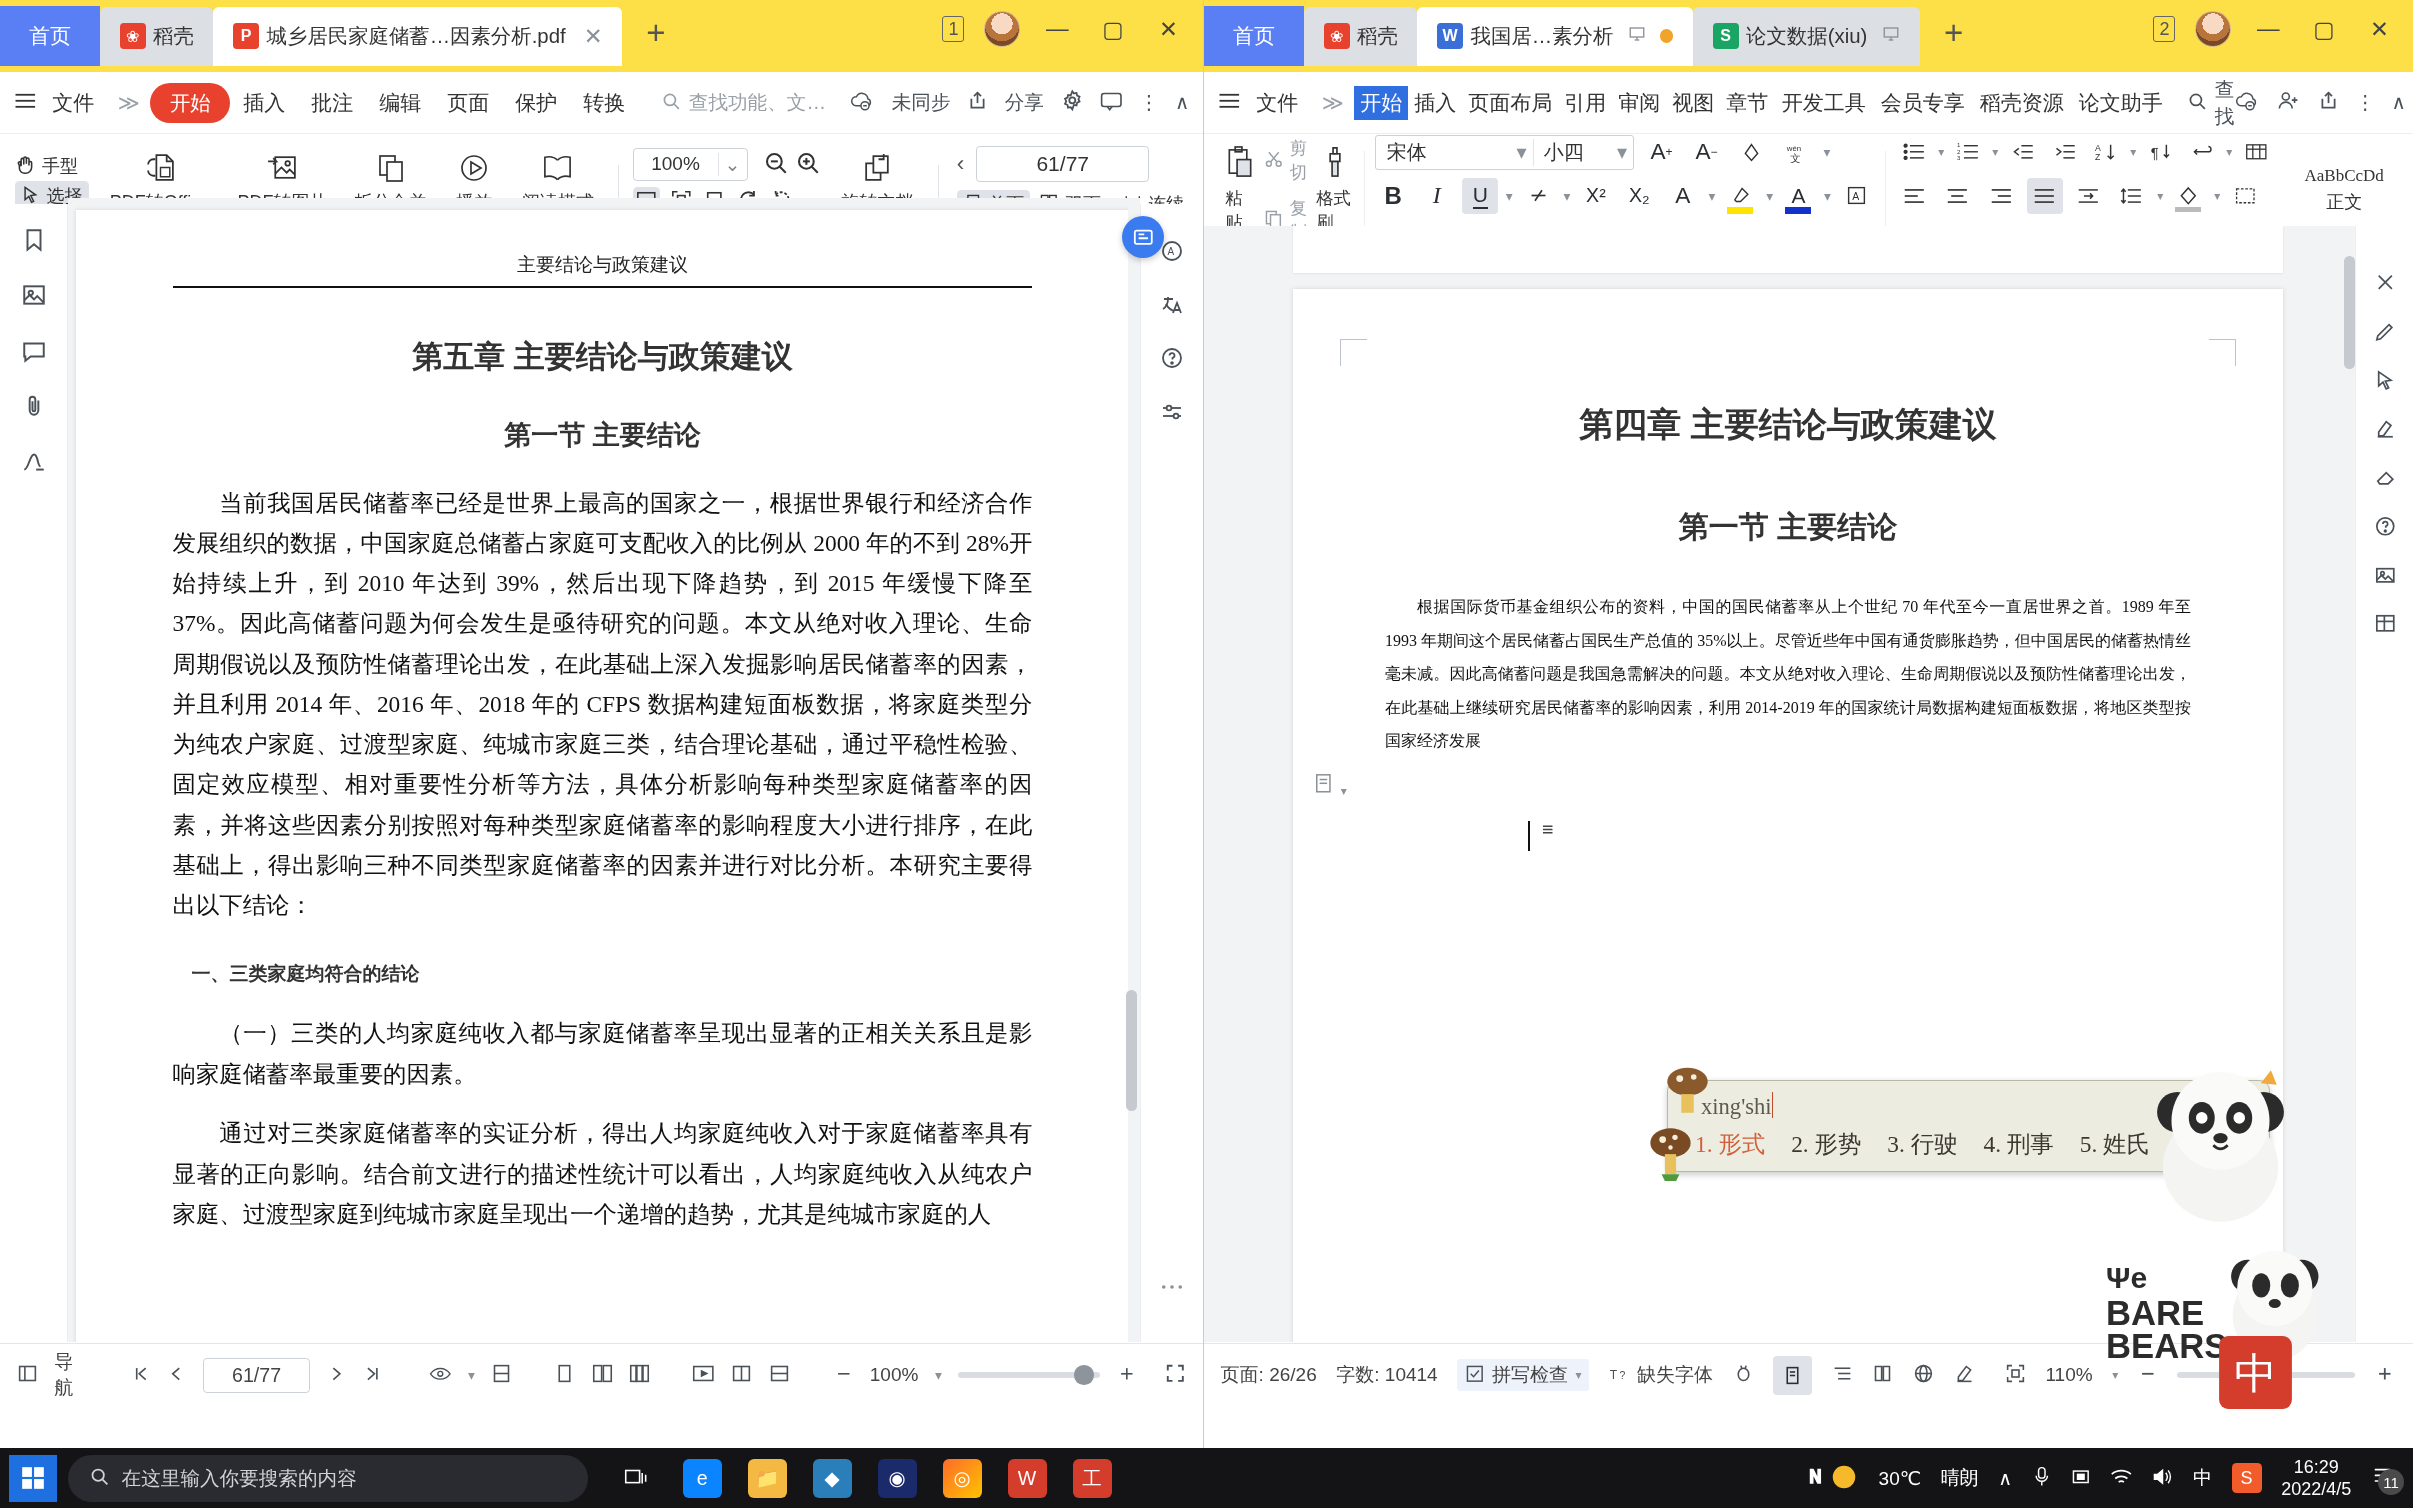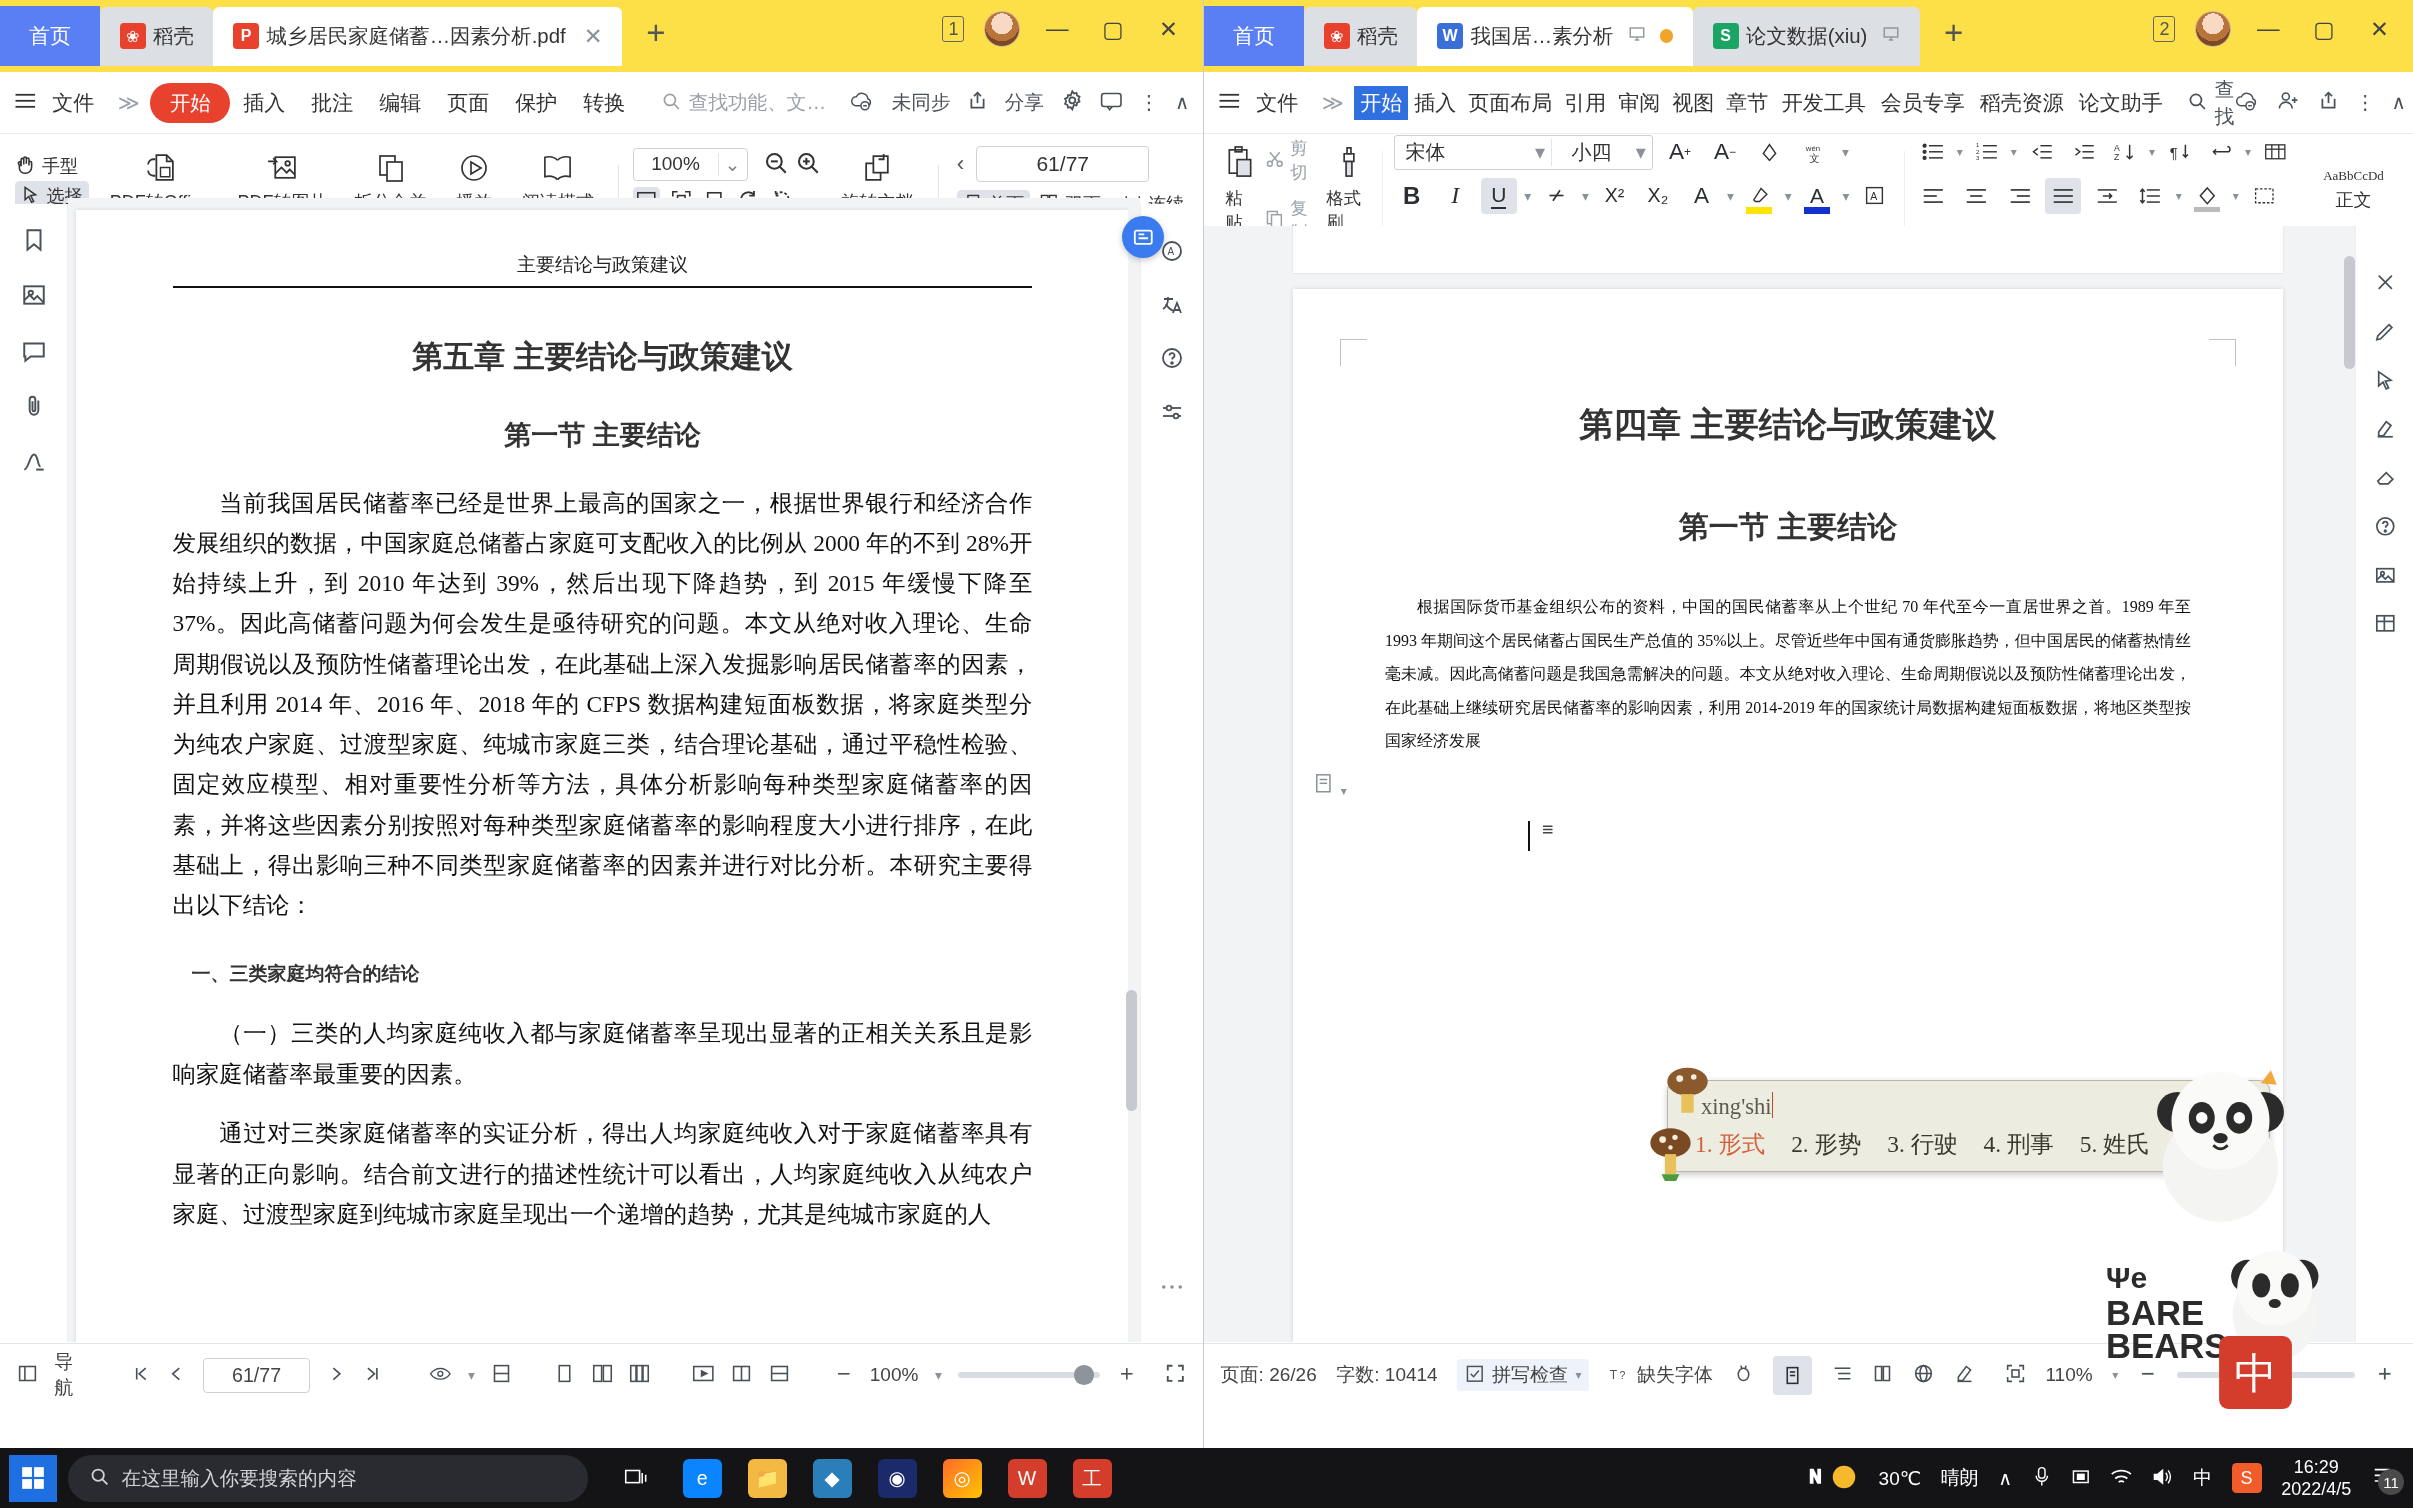--- a/index.html
+++ b/index.html
@@ -113,21 +113,21 @@
   .wrib { height:113px; display:flex; align-items:center; background:#fff;
           border-bottom:0.8px solid #e3e6ea; padding:0 10.6px; }
   .wgrp { display:flex; align-items:center; gap:9px; padding:0 10.6px; height:100%; }
   .wsep { width:0.8px; height:78px; background:#eceef1; }
   .wcol { display:flex; flex-direction:column; align-items:center; justify-content:center; gap:4.5px;
           font-size:17.3px; color:#333; }
   .fontbox { border:0.8px solid #ccd1d7; border-radius:3px; height:35px; display:flex;
              align-items:center; font-size:20px; background:#fff; }
   .fontbox .nm { width:134px; padding-left:10.6px; }
   .fontbox .ar { width:22.6px; text-align:center; color:#8b9198; }
-  .fontbox .sz { width:78px; padding-left:19px; border-left:0.8px solid #e2e5e9; }
+  .fontbox .sz { width:78px; padding-left:10px; border-left:0.8px solid #e2e5e9; }
   .btnsq { width:36px; height:36px; display:flex; align-items:center; justify-content:center;
            font-size:22.6px; color:#2b2f34; border-radius:3.8px; }
   .btnsq.on { background:#dfe3e9; }
   .stylebox { margin-left:auto; display:flex; flex-direction:column; align-items:center;
               justify-content:center; gap:4.5px; padding:0 19.6px; font-size:18px; }
 
   
   .wdoc { position:absolute; left:0; right:59px; top:226px; bottom:106px; background:#f2f3f5; overflow:hidden; }
   .wpagetop { position:absolute; left:89px; right:72px; top:0; height:47px; background:#fff;
               box-shadow:0 0.8px 2.3px rgba(0,0,0,.10); }
@@ -953,21 +953,21 @@
           <span style="color:#8b9198;font-size:12px;">▾</span>
           <span class="btnsq">
             <svg width="22.6" height="19.6" viewBox="0 0 26 22" fill="none" stroke="#333" stroke-width="1.5" stroke-dasharray="3 2">
                 <rect x="3" y="3" width="20" height="16"></rect>
               </svg>
             </span>
         </div>
       </div>
 
       <div class="stylebox">
-        <span style="font-family:'Liberation Serif',serif;font-size:13px;">AaBbCcDd</span>
+        <span style="font-family:'Liberation Serif',serif;font-size:17px;">AaBbCcDd</span>
         <span>正文</span>
       </div>
     </div>
 
     <div style="position:absolute;right:0;top:226px;bottom:106px;width:59px;background:#fff;
          display:flex;flex-direction:column;align-items:center;gap:22.6px;padding-top:45px;border-left:0.8px solid #eceef1;">
       <span class="ico">
         <svg width="22.6" height="22.6" viewBox="0 0 24 24" fill="none" stroke="#4a5158" stroke-width="1.8">
             <path d="M5 5l14 14M5 19L19 5"></path>
           </svg></span>

